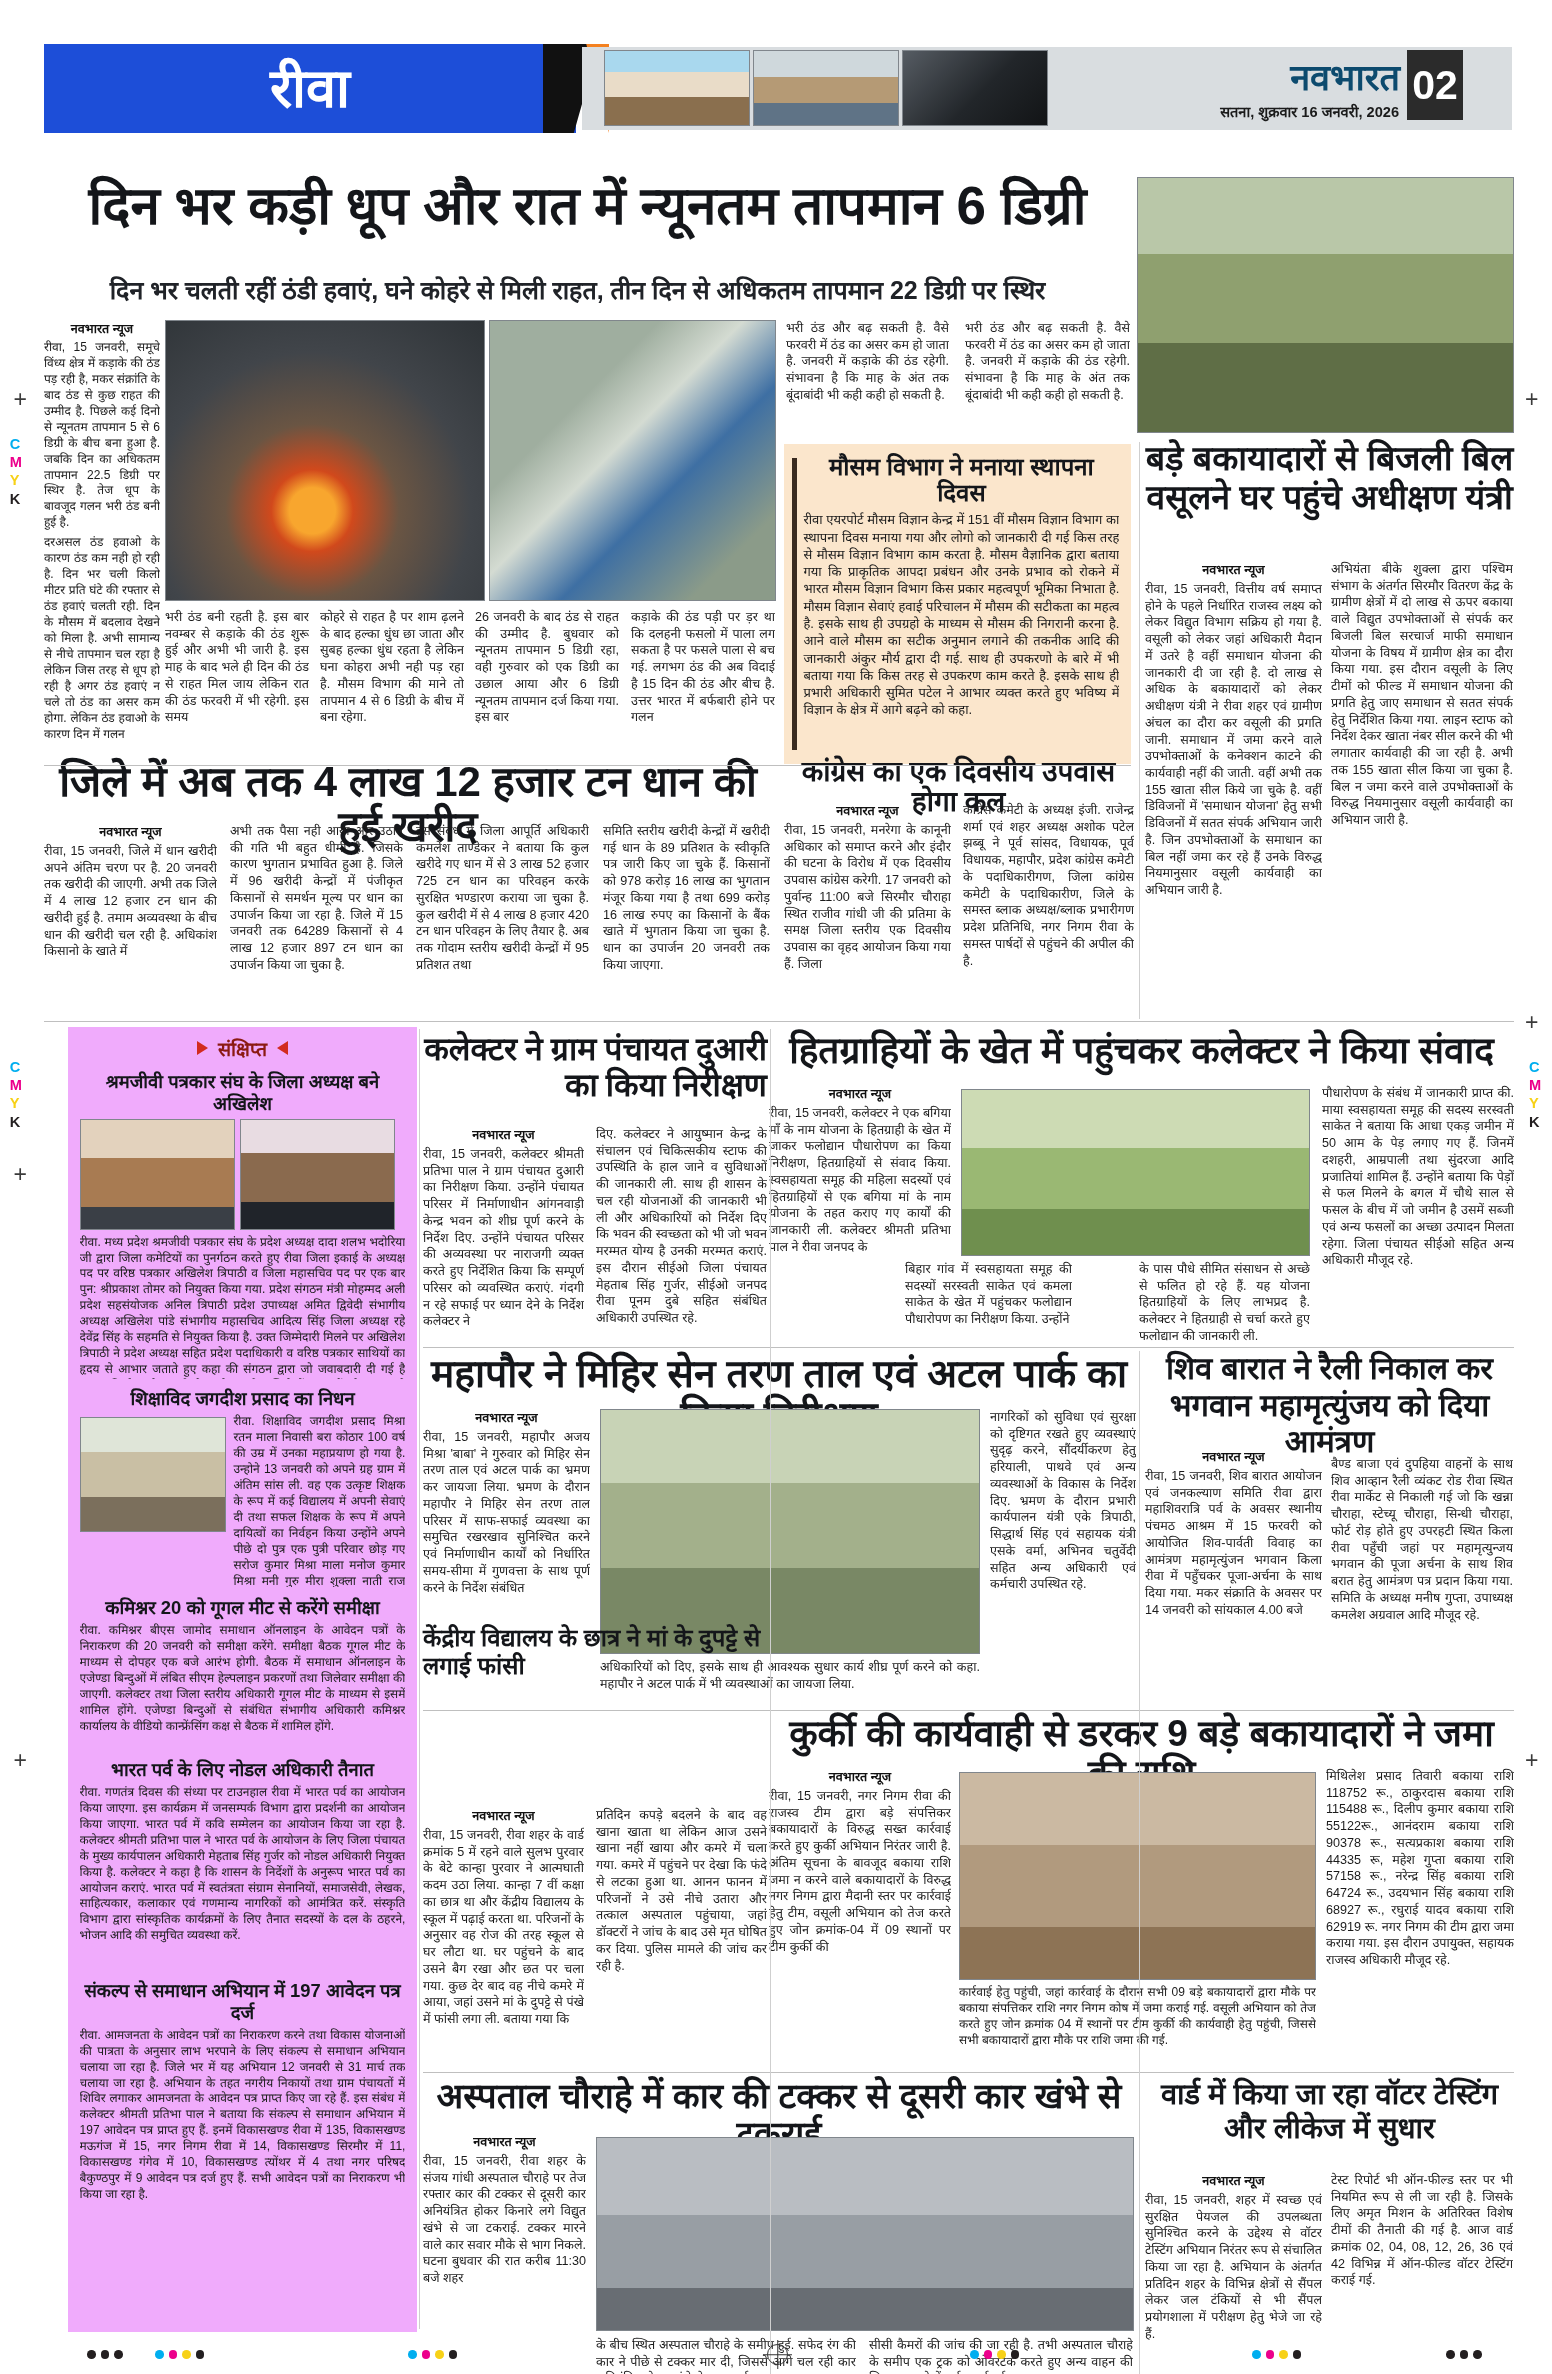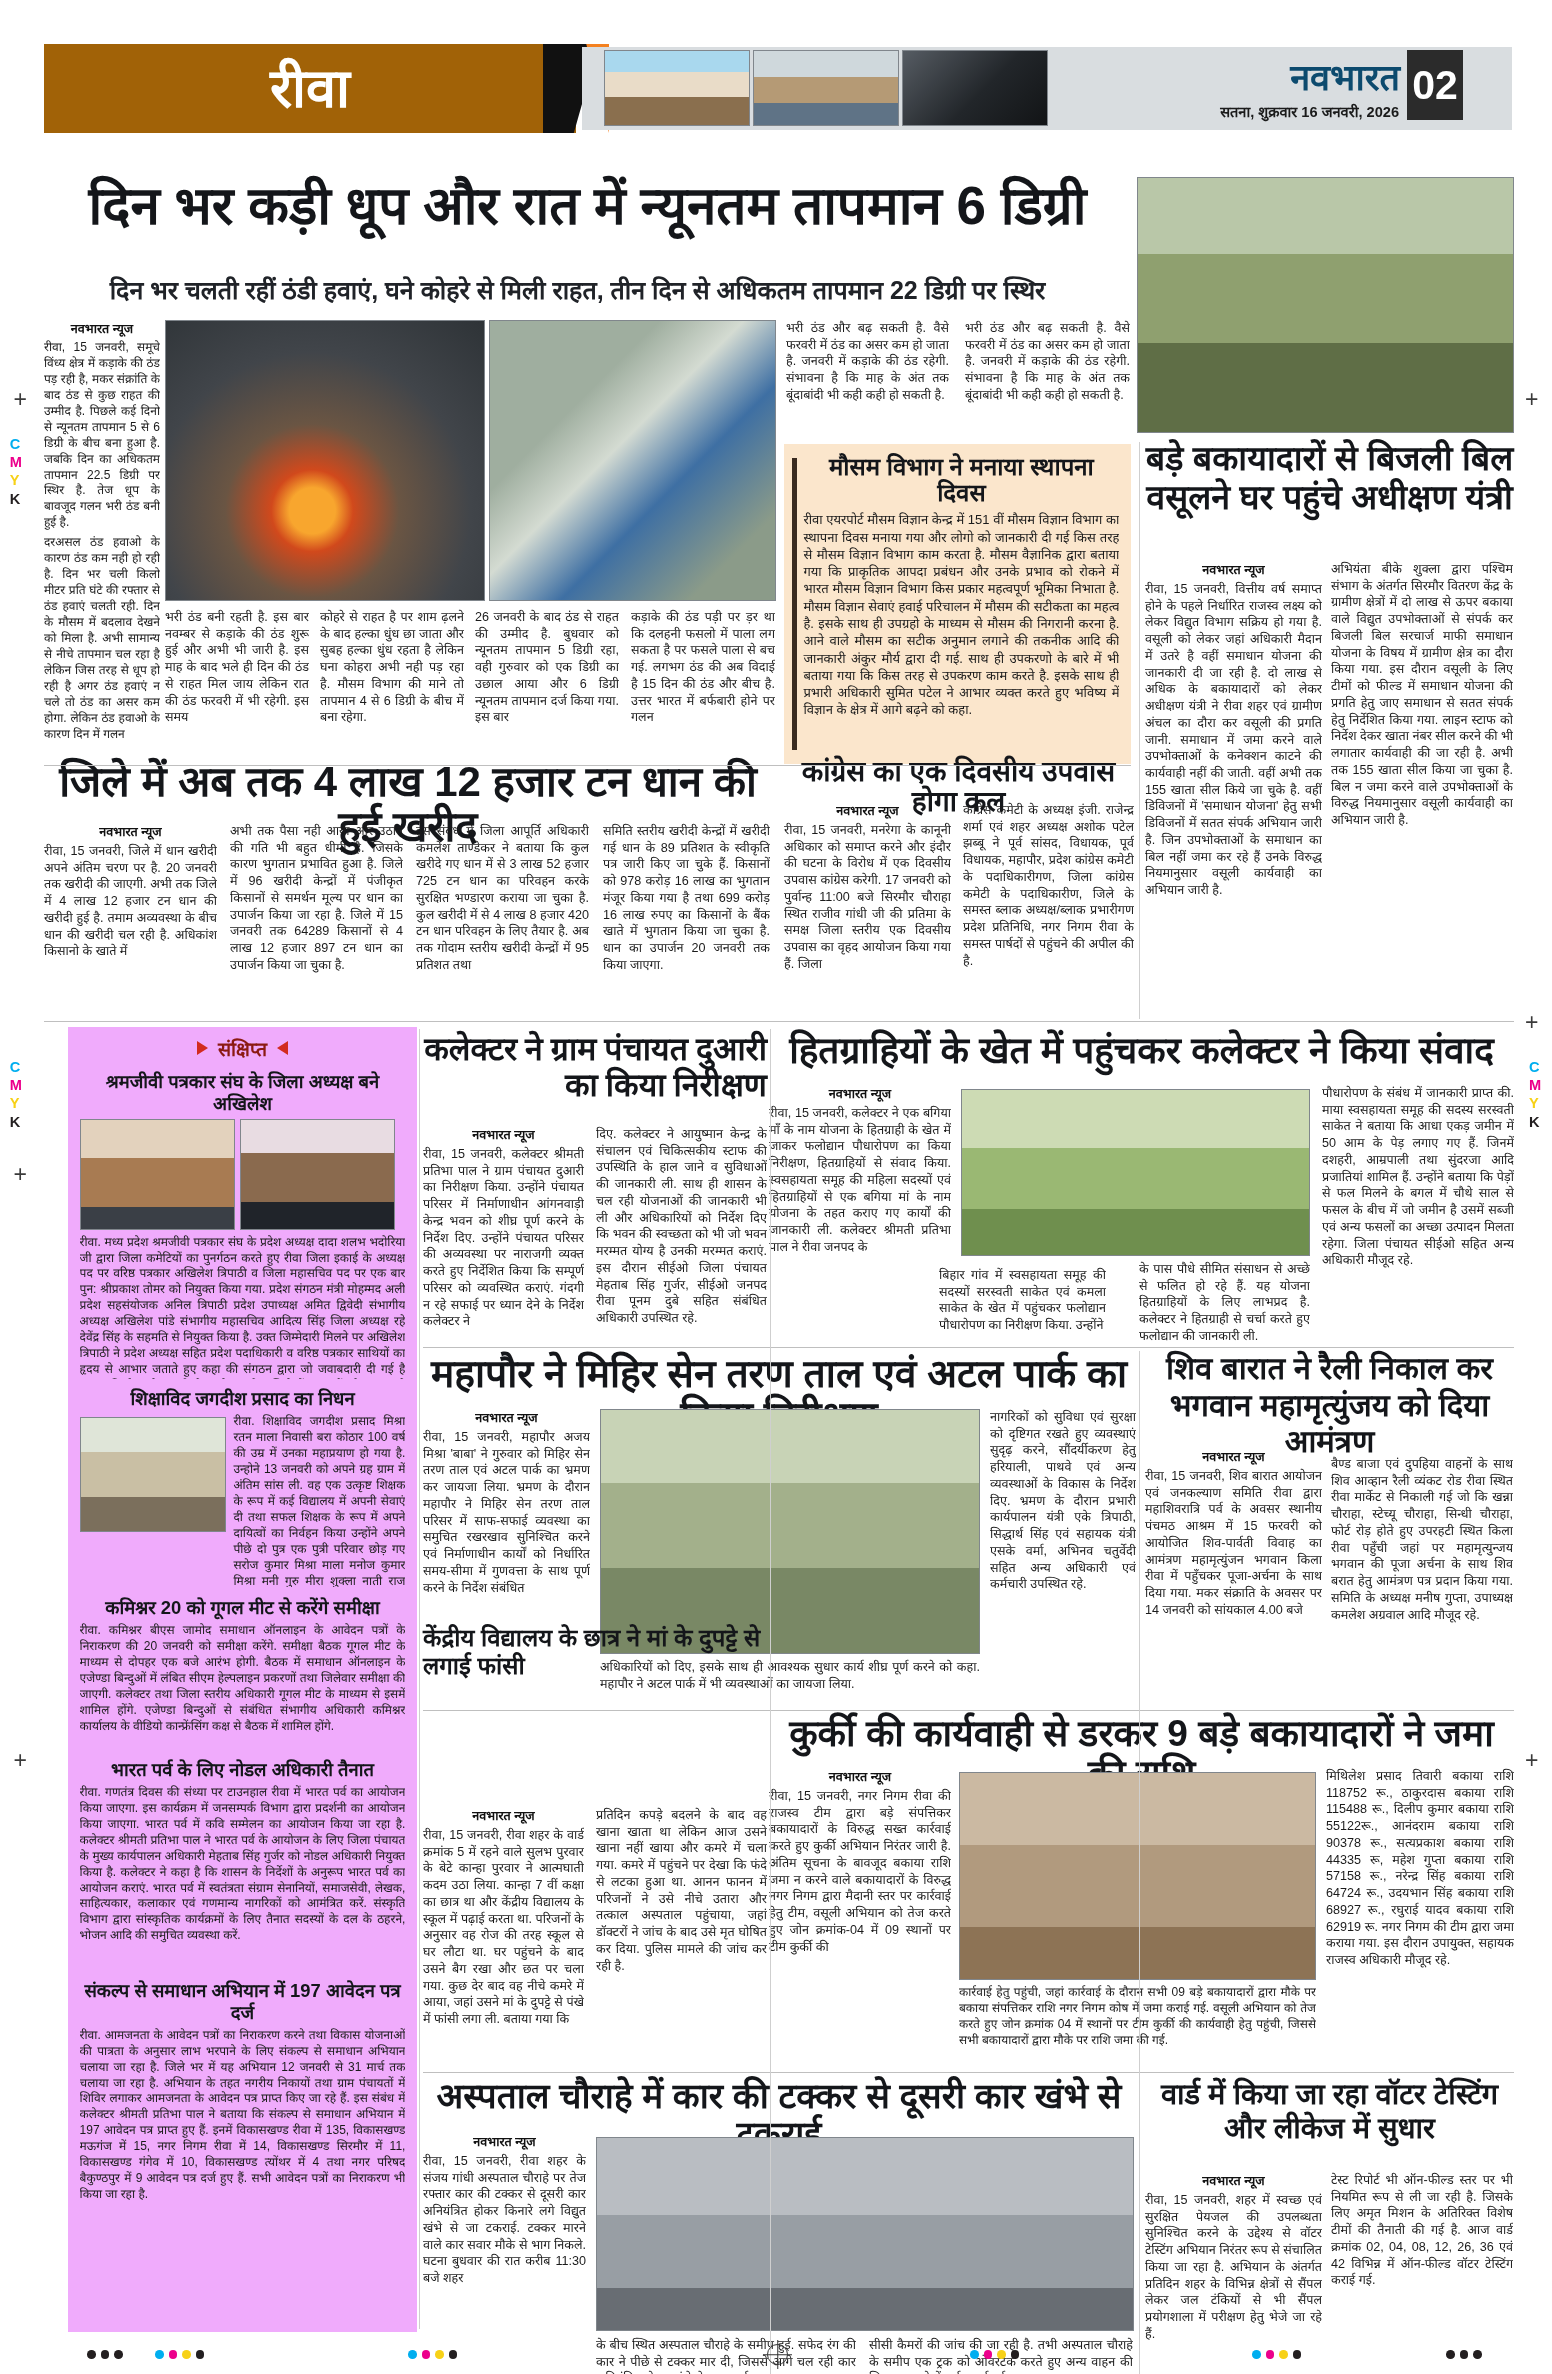--- a/index.html
+++ b/index.html
@@ -7,21 +7,21 @@
         font-family:"Liberation Sans","DejaVu Sans",sans-serif;color:#1b1b1b;overflow:hidden;}
   .abs{position:absolute;}
   .photo{border:1px solid #80868c;box-sizing:border-box;}
   h1,h2,h3{margin:0;font-weight:700;color:#14161a;line-height:1.08;}
   .byline{font-weight:700;text-align:center;font-size:12.6px;margin:0 0 2.9px 0;color:#111;}
   .bodytxt{font-size:12.6px;line-height:1.33;text-align:justify;overflow:hidden;}
   .col{box-sizing:border-box;overflow:hidden;}
   .hr{position:absolute;background:#bfbfbf;height:1px;}
   .vr{position:absolute;background:#cfcfcf;width:1px;}
   
-  #mast-red{left:44px;top:44px;width:532px;height:89px;background:#a16207;}
+  #mast-red{left:44px;top:44px;width:532px;height:89px;background:#1d4ed8;}
   #mast-red .ed{color:#fff;font-size:54px;font-weight:700;text-align:center;line-height:89px;}
   #mast-fold-k{left:543px;top:44px;width:56px;height:89px;background:#111;
                clip-path:polygon(0 0,100% 0,55% 100%,0 100%);}
   #mast-fold-o{left:574px;top:44px;width:35px;height:89px;background:#f48120;
                clip-path:polygon(35% 0,100% 0,100% 100%);}
   #mast-strip{left:582px;top:47px;width:930px;height:83px;background:#d9dde0;}
   .strip-ph{top:50px;height:76px;width:146px;}
   #sph1{left:604px;background:linear-gradient(180deg,#a9d8ee 0 28%,#e9dcc8 28% 62%,#8a6f4e 62% 100%);}
   #sph2{left:753px;background:linear-gradient(180deg,#cfd8dc 0 35%,#b59a75 35% 70%,#5f7386 70% 100%);}
   #sph3{left:902px;background:linear-gradient(135deg,#565c63,#22262a 55%,#121416);}
@@ -81,21 +81,21 @@
         background:linear-gradient(180deg,#dfe5d8 0 30%,#c9bfa4 30% 70%,#7b6f5c 70%);}
   
   #duari-hl{left:423px;top:1032px;width:344px;font-size:32px;text-align:right;line-height:1.12;font-family:Liberation Serif, serif;}
   #duari-c1{left:423px;top:1126px;width:161px;height:219px;}
   #duari-c2{left:596px;top:1126px;width:171px;height:219px;}
   
   #hit-hl{left:769px;top:1031px;width:745px;font-size:37px;text-align:center;}
   #hit-c1{left:769px;top:1085px;width:182px;height:262px;}
   #ph-field{left:961px;top:1089px;width:349px;height:167px;
             background:linear-gradient(180deg,#cddbb4 0 35%,#9ab873 35% 72%,#6f8f4e 72%);}
-  #hit-c2{left:939px;top:1261px;width:167px;height:85px;margin-top:6px;}
+  #hit-c2{left:905px;top:1261px;width:167px;height:85px;}
   #hit-c3{left:1139px;top:1261px;width:171px;height:85px;}
   #hit-c4{left:1322px;top:1085px;width:192px;height:262px;}
   
   #mayor-hl{left:423px;top:1353px;width:712px;font-size:39px;text-align:center;}
   #mayor-c1{left:423px;top:1409px;width:167px;height:299px;}
   #ph-walk{left:600px;top:1409px;width:380px;height:245px;
            background:linear-gradient(180deg,#c8d3b6 0 30%,#a3b08b 30% 65%,#798865 65%);}
   #mayor-c2{left:600px;top:1659px;width:380px;height:50px;}
   #mayor-c3{left:990px;top:1409px;width:146px;height:299px;}
   

